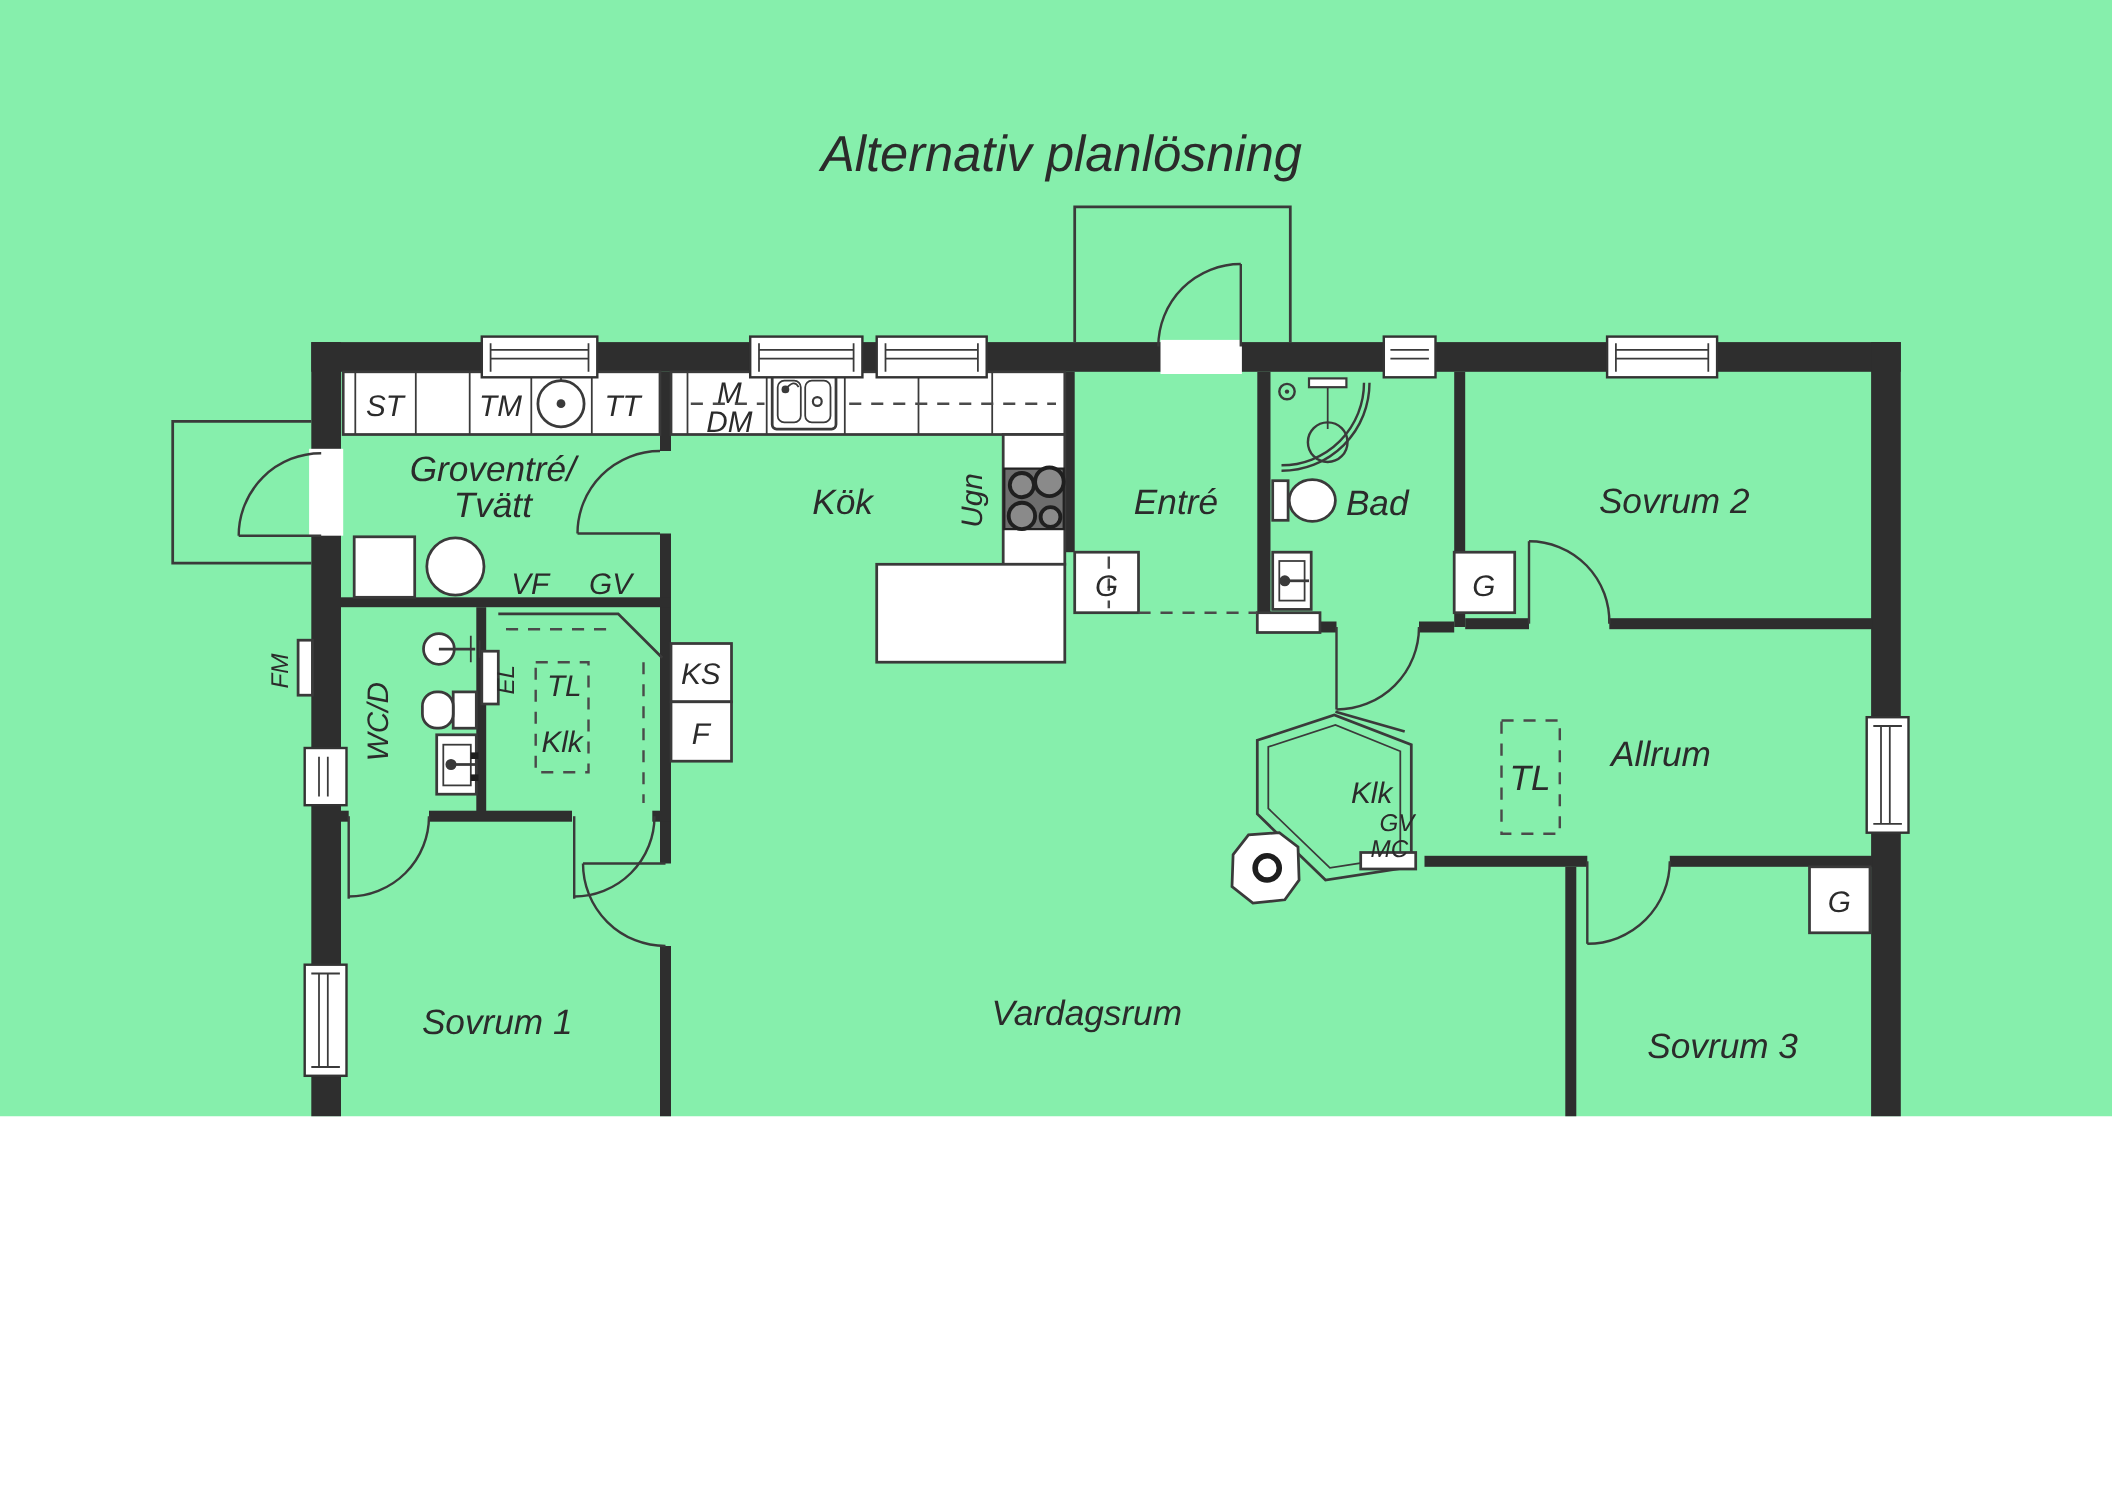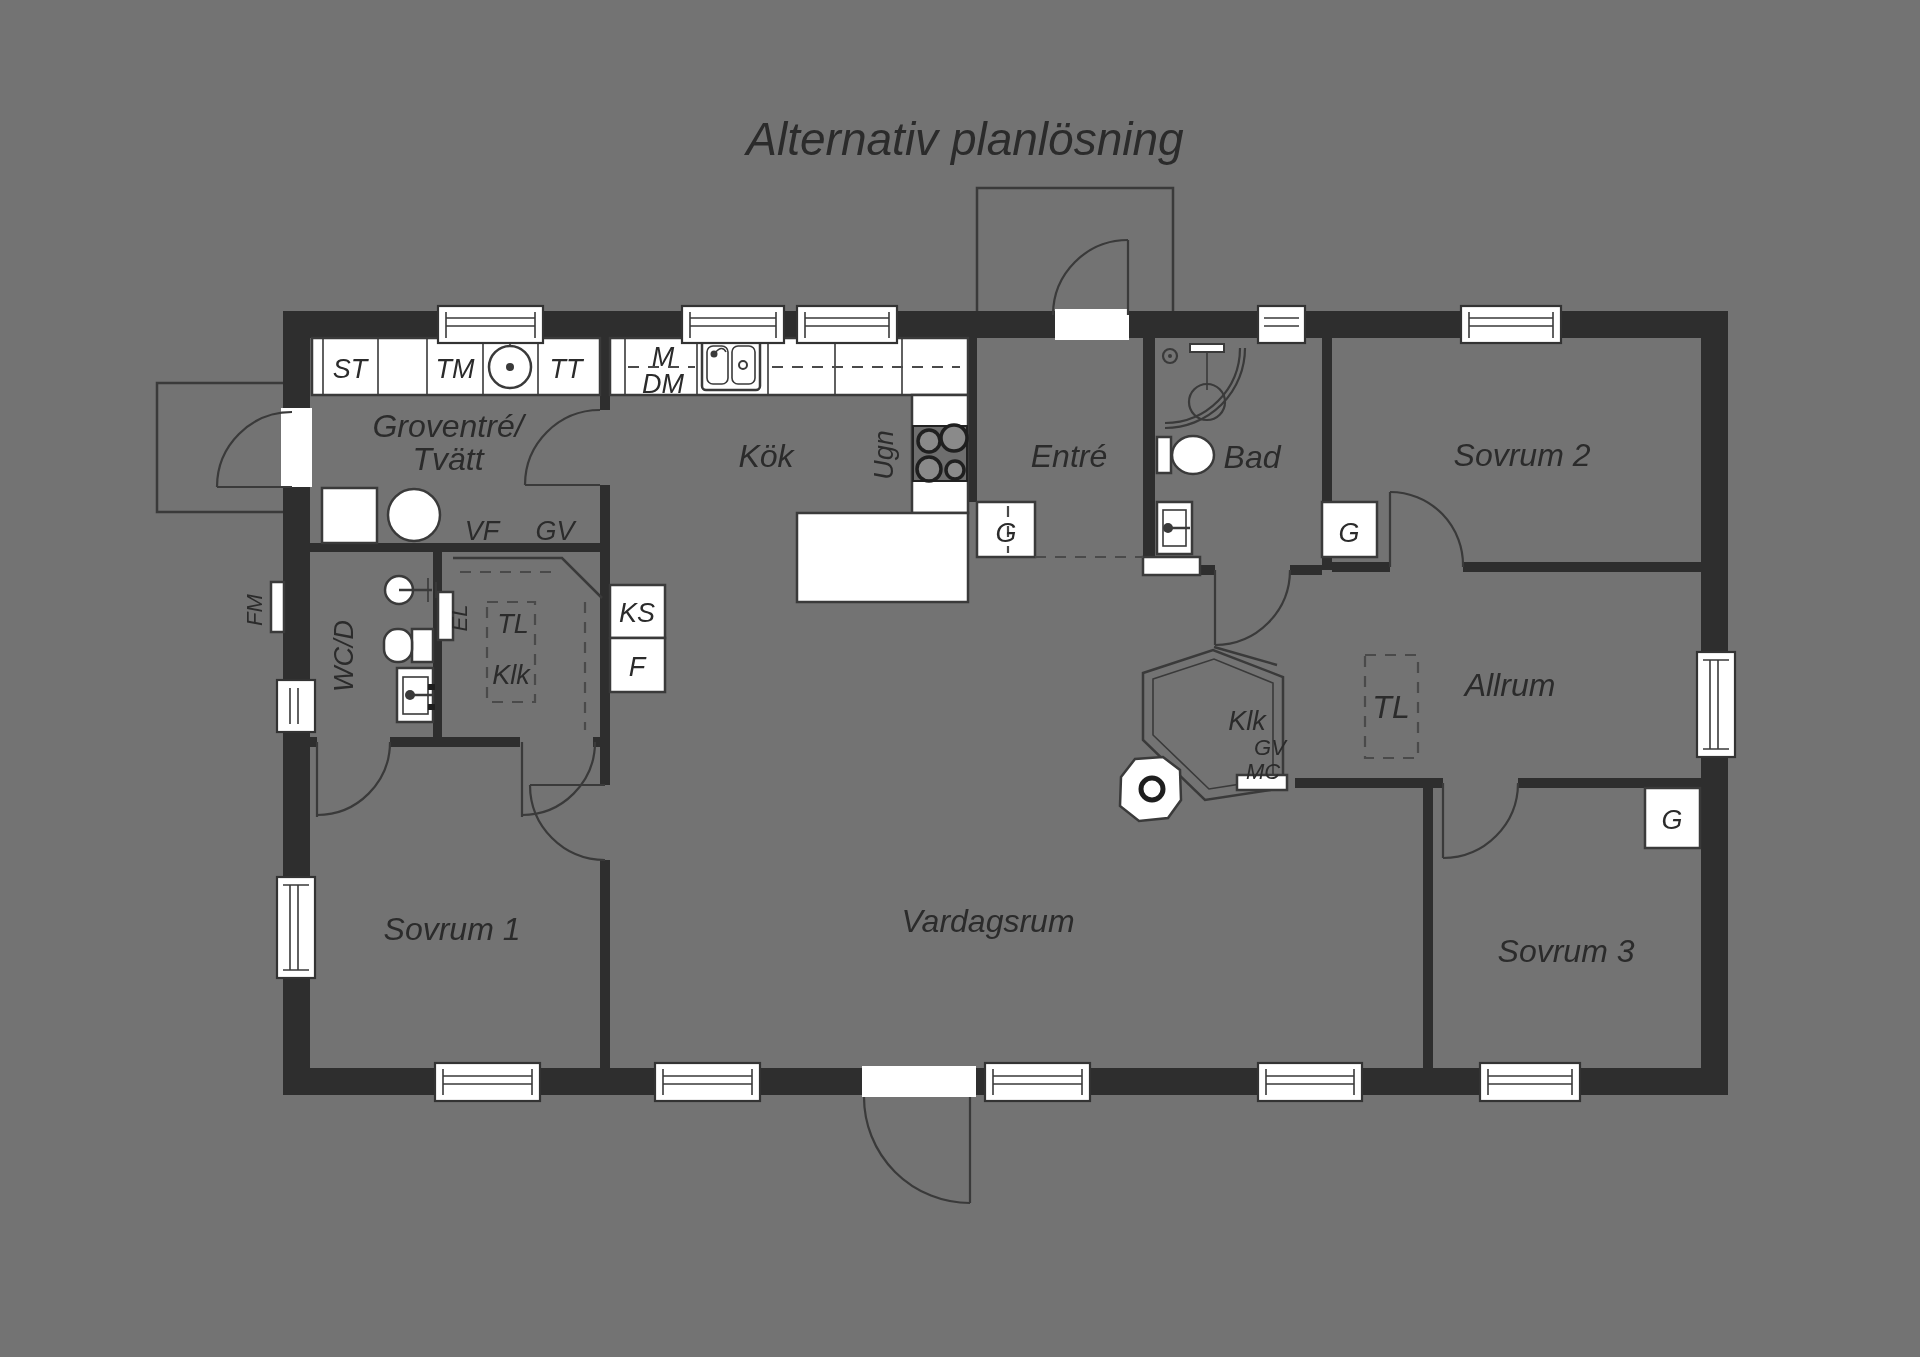--- a/index.html
+++ b/index.html
@@ -1,16 +1,16 @@
 <!DOCTYPE html>
 <html><head>
 <meta charset="utf-8">
 <style>
   html,body{margin:0;padding:0;background:#ffffff;}
-  .page{width:1920px;height:1357px;position:relative;background:#737373;overflow:hidden;
+  .page{width:1920px;height:1015px;position:relative;background:#86efac;overflow:hidden;
         font-family:"Liberation Sans",sans-serif;}
   svg{display:block;}
   text{fill:#2b2b2b;font-family:"Liberation Sans",sans-serif;font-style:italic;}
   .t-title{font-size:46px;}
   .t-room{font-size:32px;}
   .t-small{font-size:27px;}
   .t-tiny{font-size:22px;}
   .wall{fill:#2e2e2e;stroke:none;}
   .thin{fill:none;stroke:#3a3a3a;stroke-width:2.5;}
   .thin15{fill:none;stroke:#3a3a3a;stroke-width:1.6;}

